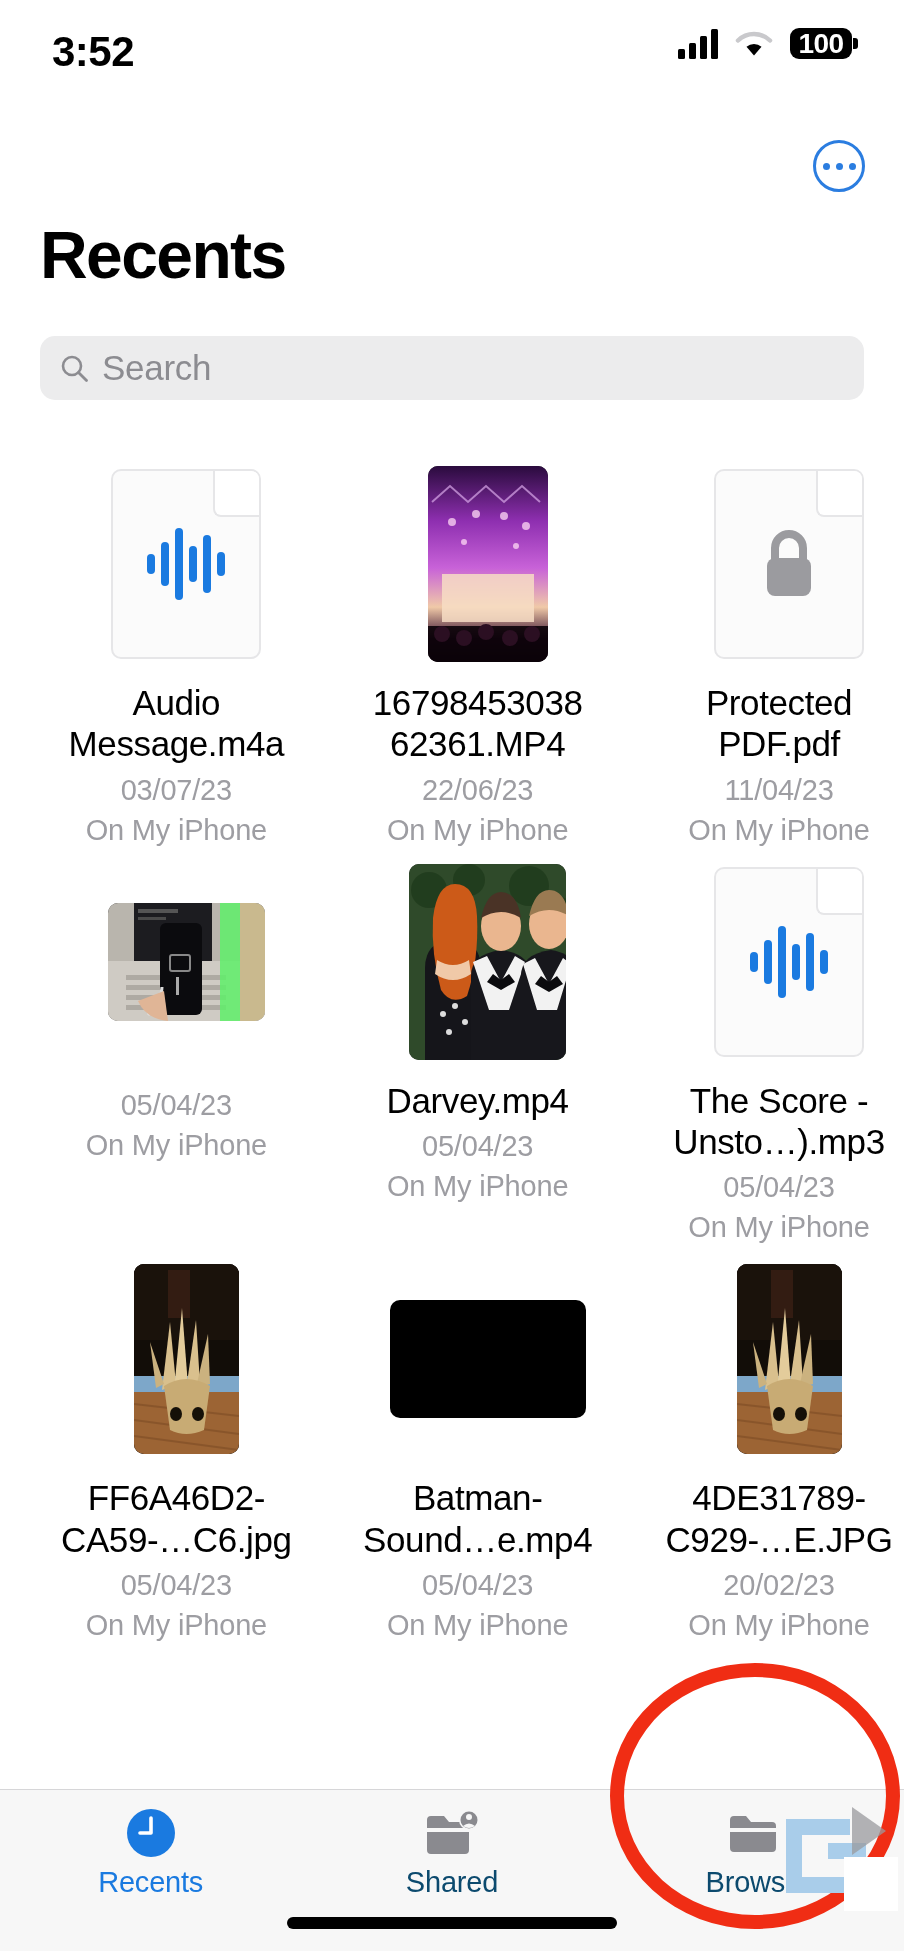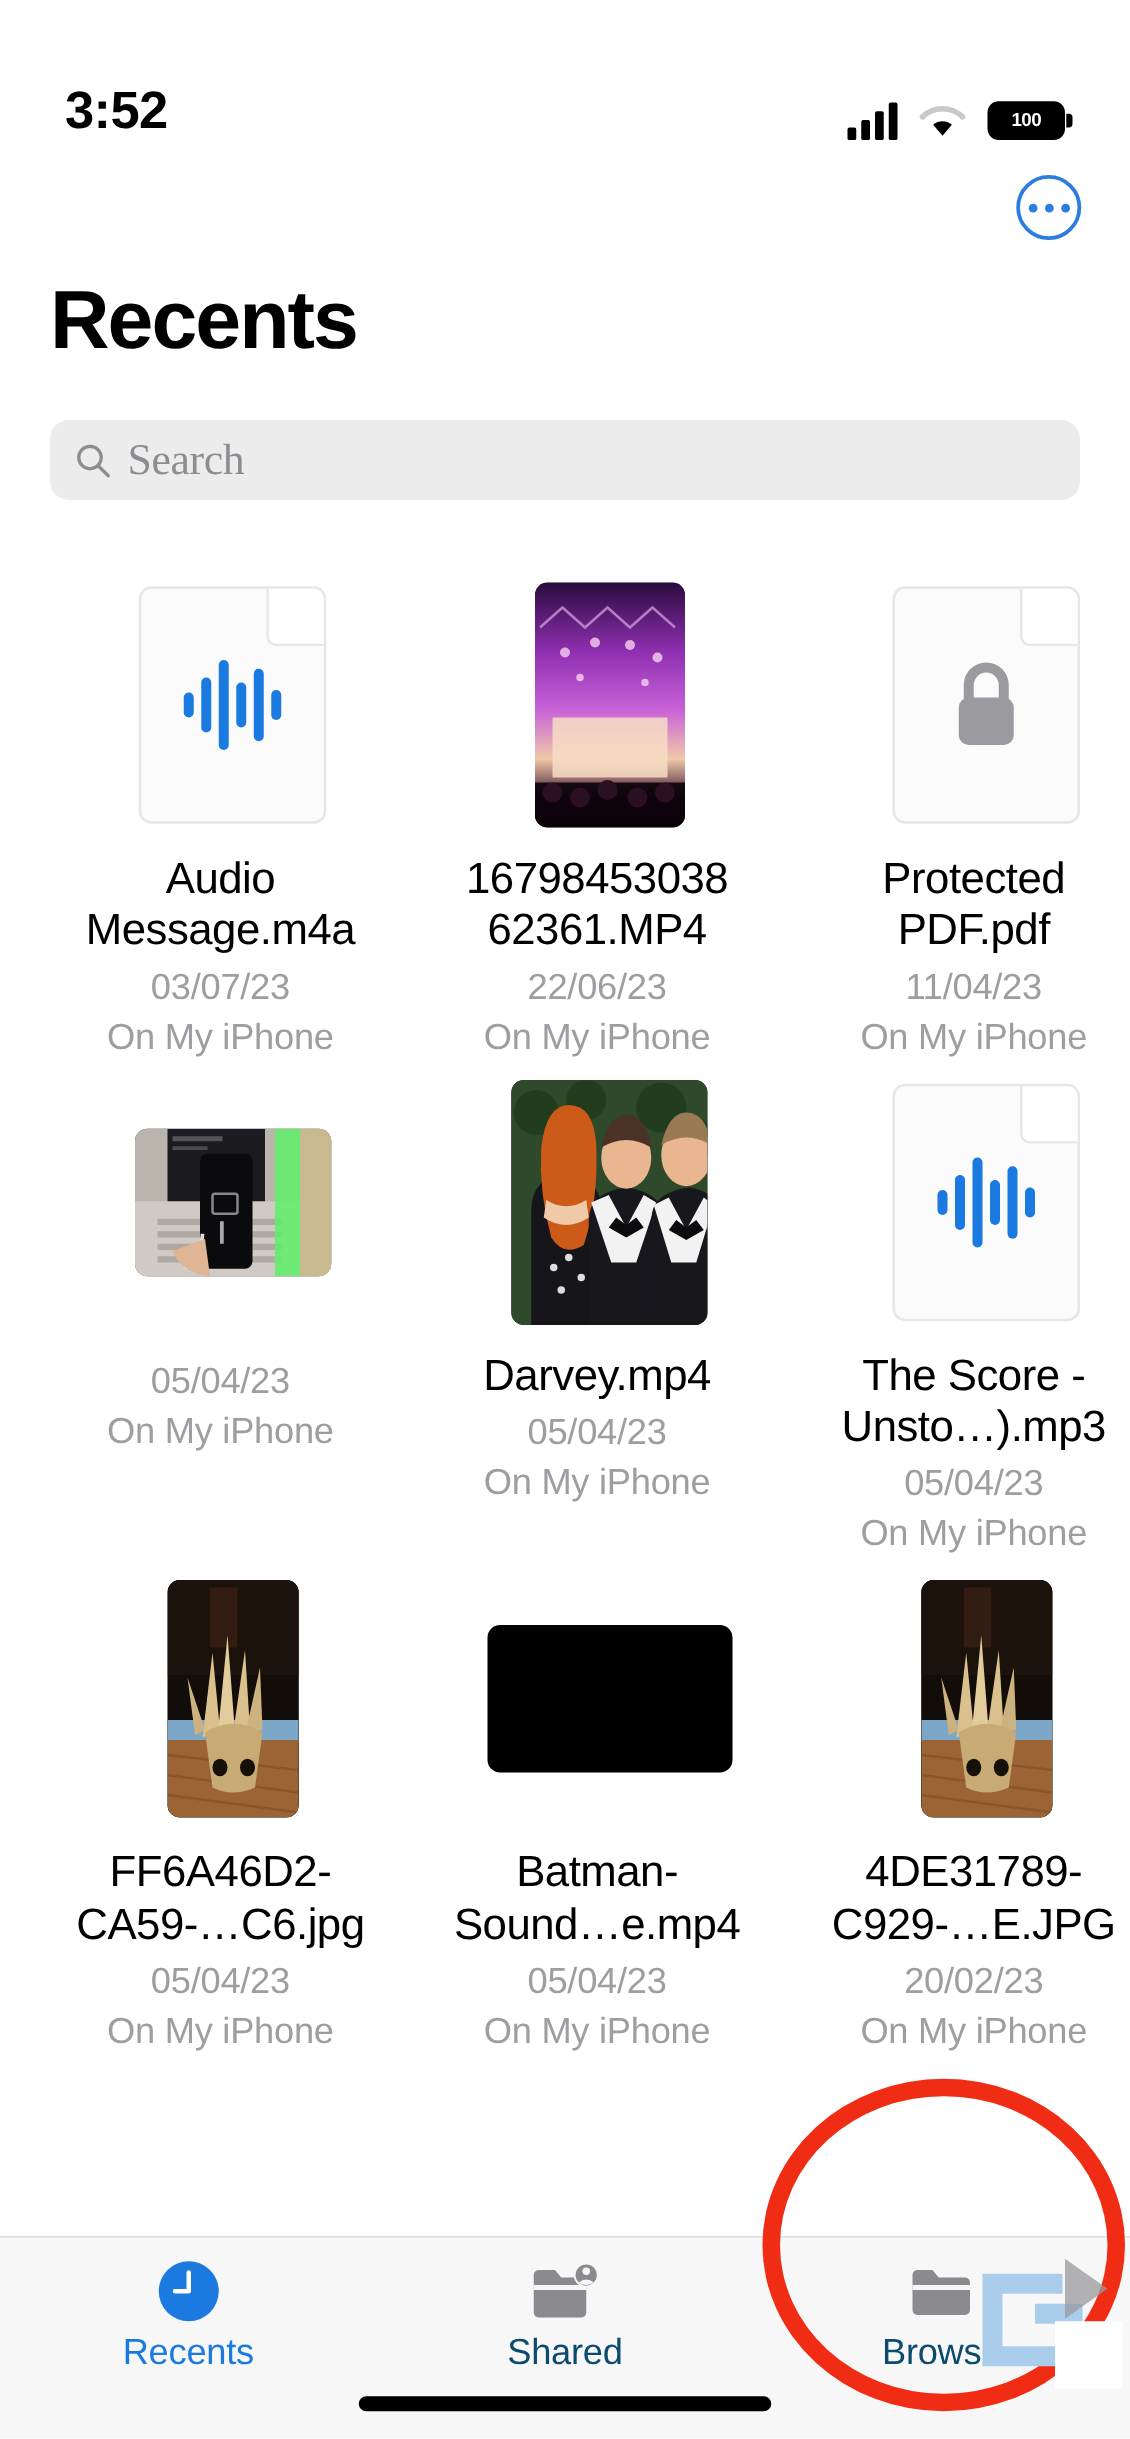--- a/index.html
+++ b/index.html
@@ -8,41 +8,41 @@
     background:#ffffff;
     font-family:"Liberation Sans", sans-serif;
     -webkit-font-smoothing:antialiased;
     overflow:hidden;
   }
   .phone { position:relative; width:904px; height:1951px; background:#fff; overflow:hidden; }
 
   
   .statusbar {
     position:absolute; top:0; left:0; width:904px; height:112px;
-    display:flex; align-items:flex-end; justify-content:space-between;
+    display:flex; align-items:flex-start; justify-content:space-between;
     padding:28px 52px 0 52px;
   }
   .status-time { font-size:42px; font-weight:700; color:#000; letter-spacing:-0.5px; }
   .status-right { display:flex; align-items:center; gap:17px; }
 
   .sig { display:flex; align-items:flex-end; gap:4px; height:30px; }
   .sig i { display:block; width:7px; background:#000; border-radius:1.5px; }
   .sig i:nth-child(1){ height:10px; }
   .sig i:nth-child(2){ height:16px; }
   .sig i:nth-child(3){ height:23px; }
   .sig i:nth-child(4){ height:30px; }
 
   .wifi { width:38px; height:28px; position:relative; }
 
   .batt {
     position:relative; width:62px; height:31px;
     background:#000; border-radius:9px;
     display:flex; align-items:center; justify-content:center;
   }
-  .batt span { color:#fff; font-size:15px; font-weight:700; letter-spacing:-0.5px; }
+  .batt span { color:#fff; font-size:28px; font-weight:700; letter-spacing:-0.5px; }
   .batt::after {
     content:""; position:absolute; right:-6px; top:10px;
     width:5px; height:11px; background:#000;
     border-radius:0 3px 3px 0;
   }
 
   
   .navbar { position:absolute; top:112px; left:0; width:904px; height:90px; }
   .more-btn {
     position:absolute; right:39px; top:28px;
@@ -61,21 +61,21 @@
   }
 
   
   .search-wrap { position:absolute; top:336px; left:40px; width:824px; }
   .search-field {
     width:100%; height:64px; background:#ececed;
     border-radius:15px; display:flex; align-items:center;
     padding:0 20px; gap:13px; cursor:text;
   }
   .search-icon { width:29px; height:29px; flex:0 0 29px; }
-  .search-ph { font-size:35px; color:#8c8c91; letter-spacing:-0.3px;font-family:Liberation Serif, serif; }
+  .search-ph { font-size:35px; color:#8c8c91; letter-spacing:-0.3px; }
 
   
   .grid {
     position:absolute; top:452px; left:0; width:904px;
     display:grid; grid-template-columns:repeat(3, 1fr);
     row-gap:0;
   }
   .cell {
     display:flex; flex-direction:column; align-items:flex-end;
     padding-top:12px; cursor:pointer;

